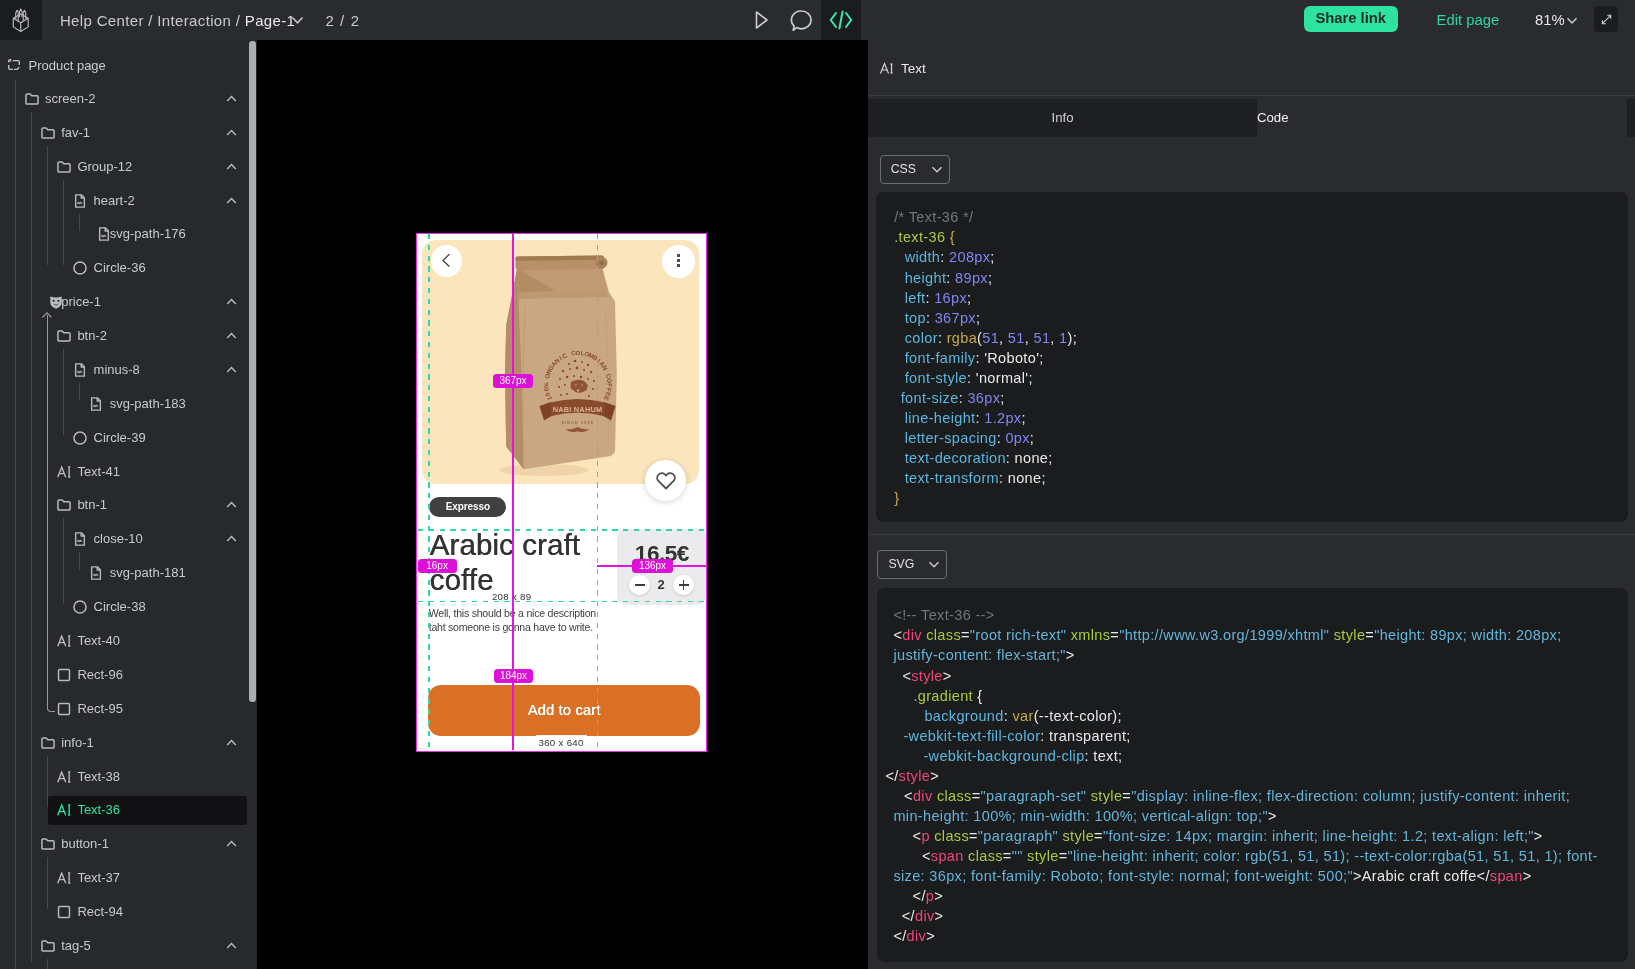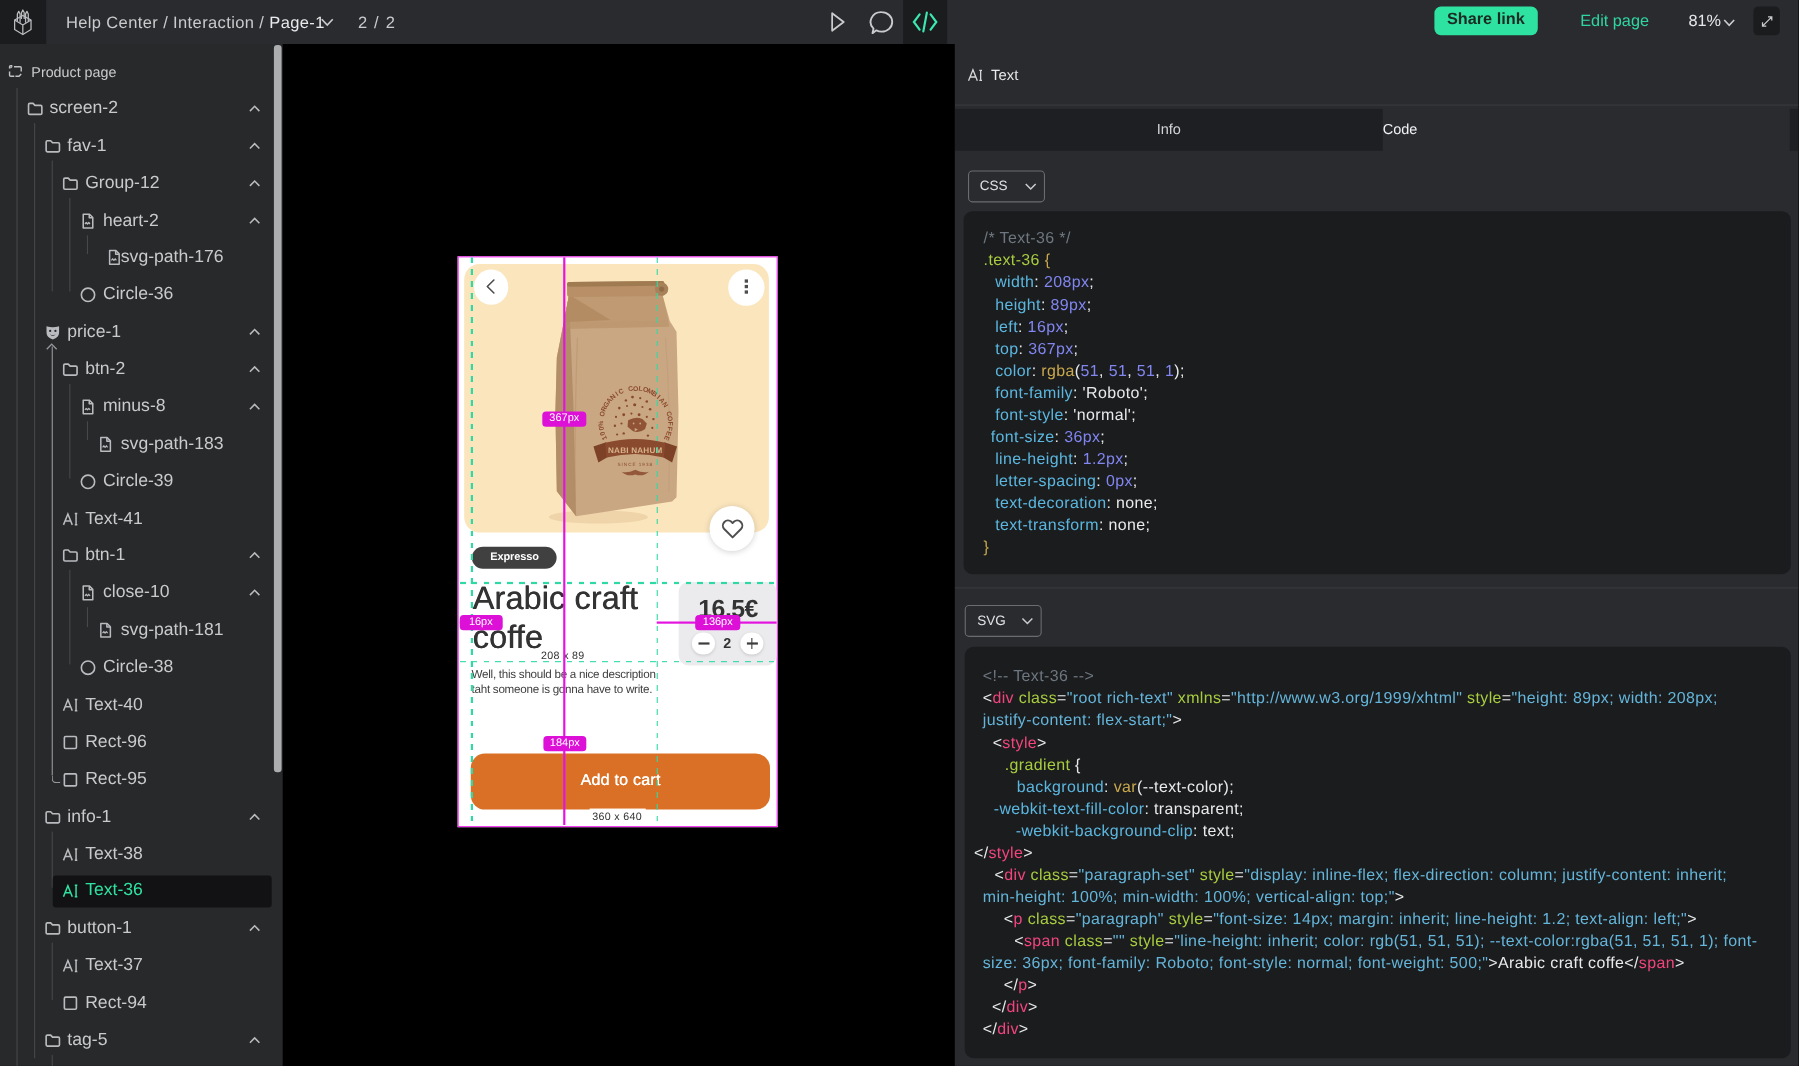--- a/index.html
+++ b/index.html
@@ -1,20 +1,20 @@
 <!DOCTYPE html>
 <html><head><meta charset="utf-8"><style>
 *{margin:0;padding:0;box-sizing:border-box}
 html,body{width:1635px;height:969px;overflow:hidden;background:#000;
 font-family:"Liberation Sans",sans-serif;-webkit-font-smoothing:antialiased}
 .abs{position:absolute}
 #topbar{position:absolute;left:0;top:0;width:1635px;height:40px;background:#2a2b2e}
 #sidebar{position:absolute;left:0;top:40px;width:257px;height:929px;background:#28292b;overflow:hidden}
 #rpanel{position:absolute;left:868px;top:40px;width:767px;height:929px;background:#2a2b2e;overflow:hidden}
-.trow{position:absolute;height:28px;line-height:28px;font-size:16px;color:#c8cacc;white-space:nowrap}
+.trow{position:absolute;height:28px;line-height:28px;font-size:13px;color:#c8cacc;white-space:nowrap}
 .trow svg.ic{position:absolute;top:6px}
 .chev{position:absolute;left:226px;top:10px}
 .guide{position:absolute;width:1px;background:#47484b}
 .code{font-size:14.5px;line-height:20.05px;white-space:pre;color:#c9cbcd;letter-spacing:0.35px}
 .cmt{color:#6e7780}.grn{color:#a8cc3f}.pur{color:#8186f0}.wht{color:#e9eaeb}.cyn{color:#5bb7e0}
 .yel{color:#c9a84c}.pnk{color:#f2457d}.blu{color:#64b5da}
 .ddown{position:absolute;width:70px;height:29px;border:1px solid #6a6c6f;border-radius:4px;color:#e0e1e3;font-size:12.3px;line-height:27px;padding-left:10px}
 .badge{position:absolute;background:#dc10d6;color:#fff;font-size:10px;border-radius:3.5px;text-align:center;line-height:14px;height:14px;z-index:60}
 </style></head><body>
 <div id="topbar">
@@ -135,21 +135,21 @@
       <span style="position:absolute;left:109.8px">svg-path-176</span>
     </div>
 <div class="trow" style="left:0;top:214.2px;width:257px;">
       <span style="position:absolute;left:72.1px;top:0;width:16px;height:28px">
         <svg class="ic" width="16" height="16" viewBox="0 0 14 14" fill="none" stroke="#b9bbbe" stroke-width="1.3">
           <circle cx="7" cy="7" r="5.3"></circle>
         </svg>
       </span>
       <span style="position:absolute;left:93.6px">Circle-36</span>
     </div>
-<div class="trow" style="left:0;top:248.10000000000002px;width:255px;">
+<div class="trow" style="left:0;top:248.10000000000002px;width:255px;text-align:center;">
       <span style="position:absolute;left:39.7px;top:0;width:16px;height:28px">
         <svg class="ic" width="16" height="16" viewBox="0 0 14 14">
           <path fill="#b9bbbe" d="M2 2.2 q5 1.6 10 0 v5.2 q0 3.6 -5 5.4 q-5 -1.8 -5 -5.4 z"></path>
           <circle cx="4.9" cy="6" r="0.9" fill="#28292b"></circle>
           <circle cx="9.1" cy="6" r="0.9" fill="#28292b"></circle>
           <path d="M4.6 8.4 q2.4 1.9 4.8 0 q-2.4 3.4 -4.8 0 z" fill="#28292b"></path>
         </svg>
       </span>
       <span style="position:absolute;left:61.2px">price-1</span>
       <svg class="chev" width="11" height="8" viewBox="0 0 11 8" fill="none" stroke="#b9bbbe" stroke-width="1.4">

